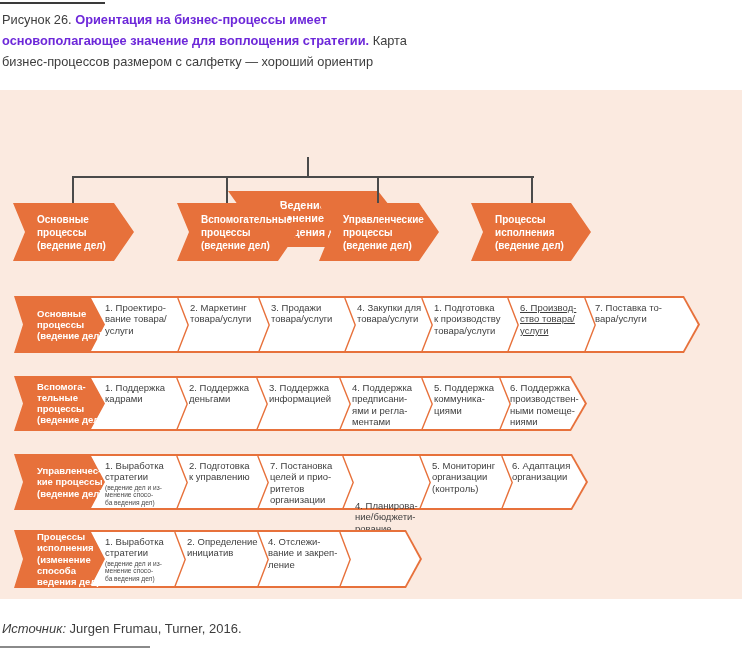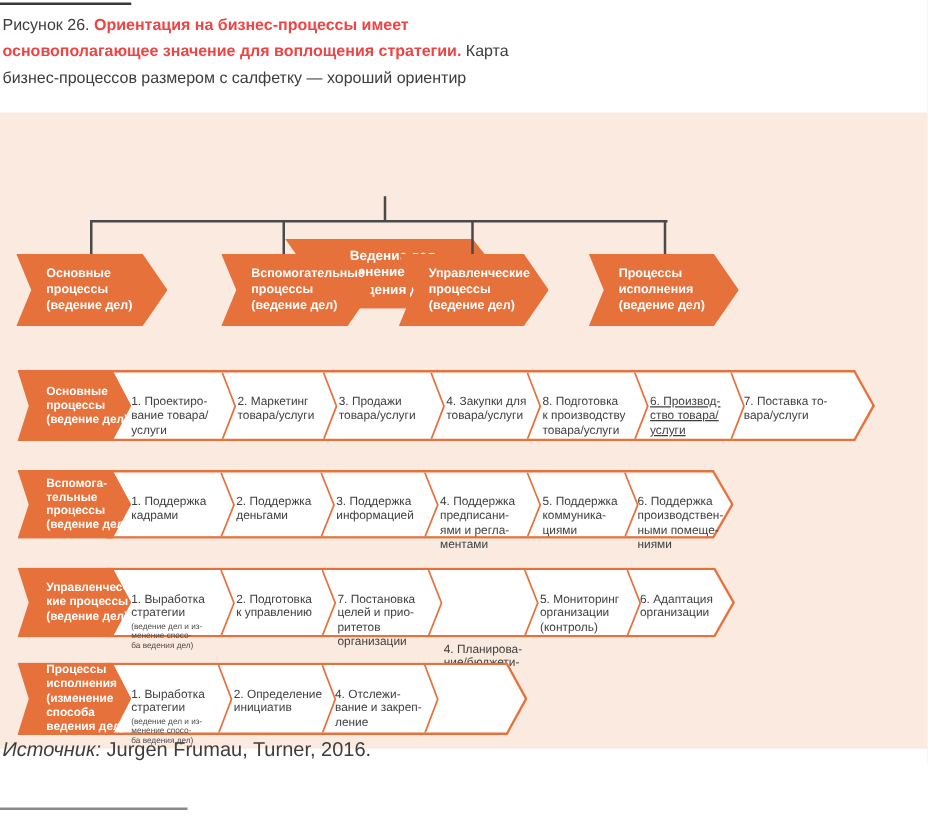--- a/index.html
+++ b/index.html
@@ -14,21 +14,21 @@
     font-family:"Liberation Sans", sans-serif;color:var(--ink);
     overflow:hidden;
   }
   .abs{position:absolute;}
   
   #top-rule{left:0;top:2px;width:105px;height:2px;background:#3A3A3A;}
   #bottom-rule{left:0;top:646px;width:150px;height:1.5px;background:#8A8A8A;}
   
   #title-block{left:2px;top:10px;font-size:12.8px;line-height:20.8px;}
   #title-block .t-line{white-space:nowrap;}
-  #title-block .b{font-weight:bold;color:#ef4444;}
+  #title-block .b{font-weight:bold;color:#6d28d9;}
   
   #panel{left:0;top:90px;width:742px;height:509px;background:var(--panel);}
   
   .conn{background:var(--conn);}
   .conn.v{width:2px;}
   .conn.h{height:2px;}
   
   .chev-shape{position:absolute;inset:0;background:var(--orange);}
   .root-shape{clip-path:polygon(0 0, calc(100% - 22px) 0, 100% 50%, calc(100% - 22px) 100%, 0 100%, 20px 50%);}
   .cat-shape{clip-path:polygon(0 0, calc(100% - 20px) 0, 100% 50%, calc(100% - 20px) 100%, 0 100%, 12px 50%);}
@@ -44,32 +44,32 @@
   .cat-box .box-text{
     position:absolute;left:24px;top:50%;transform:translateY(-50%);
     color:#fff;font-weight:bold;font-size:10px;line-height:13px;white-space:pre;
   }
   
   .prow{position:absolute;left:0;width:742px;}
   .band-outer{position:absolute;left:85px;top:0;height:100%;background:var(--orange);
     clip-path:polygon(0 0, calc(100% - 16px) 0, 100% 50%, calc(100% - 16px) 100%, 0 100%);}
   .band-inner{position:absolute;left:85px;top:1.6px;background:#fff;
     clip-path:polygon(0 0, calc(100% - 15px) 0, 100% 50%, calc(100% - 15px) 100%, 0 100%);}
-  .cells{position:absolute;left:100px;top:16px;display:flex;}
+  .cells{position:absolute;left:100px;top:2px;display:flex;}
   .cell{font-size:9.5px;line-height:11.4px;color:#3E3E3E;padding:4px 1px 0 12px;box-sizing:border-box;}
   .cell .step-text{white-space:pre;}
   .cell .note{font-size:6.6px;line-height:7.6px;margin-top:1px;white-space:pre;color:#4A4A4A;}
   .divider{position:absolute;top:1.6px;}
   .row-label{position:absolute;left:14px;top:0;width:91px;height:100%;}
   .row-label .lab-text{
     position:absolute;left:23px;top:50%;transform:translateY(-50%);
     color:#fff;font-weight:bold;font-size:9.5px;line-height:11.3px;white-space:pre;
   }
   
-  #source-line{left:2px;top:593px;font-size:16px;line-height:16px;white-space:nowrap;}
+  #source-line{left:2px;top:621px;font-size:13px;line-height:16px;white-space:nowrap;}
   #source-line .i{font-style:italic;}
 </style>
 </head>
 <body>
 
 <div id="top-rule" class="abs"></div>
 
 <div id="title-block" class="abs">
     <div class="t-line"><span class="">Рисунок 26. </span><span class="b">Ориентация на бизнес-процессы имеет</span></div>
     <div class="t-line"><span class="b">основополагающее значение для воплощения стратегии.</span><span class=""> Карта</span></div>
@@ -137,21 +137,21 @@
         </div>
         <div class="cell" style="width: 86px;">
           <div class="step-text">3. Продажи
 товара/услуги</div>
         </div>
         <div class="cell" style="width: 77px;">
           <div class="step-text">4. Закупки для
 товара/услуги</div>
         </div>
         <div class="cell" style="width: 86px;">
-          <div class="step-text">8. Подготовка
+          <div class="step-text">1. Подготовка
 к производству
 товара/услуги</div>
         </div>
         <div class="cell" style="width: 77px; text-decoration: underline;">
           <div class="step-text">6. Производ-
 ство товара/
 услуги</div>
         </div>
         <div class="cell" style="width: 99px; padding-left: 10px;">
           <div class="step-text">7. Поставка то-

